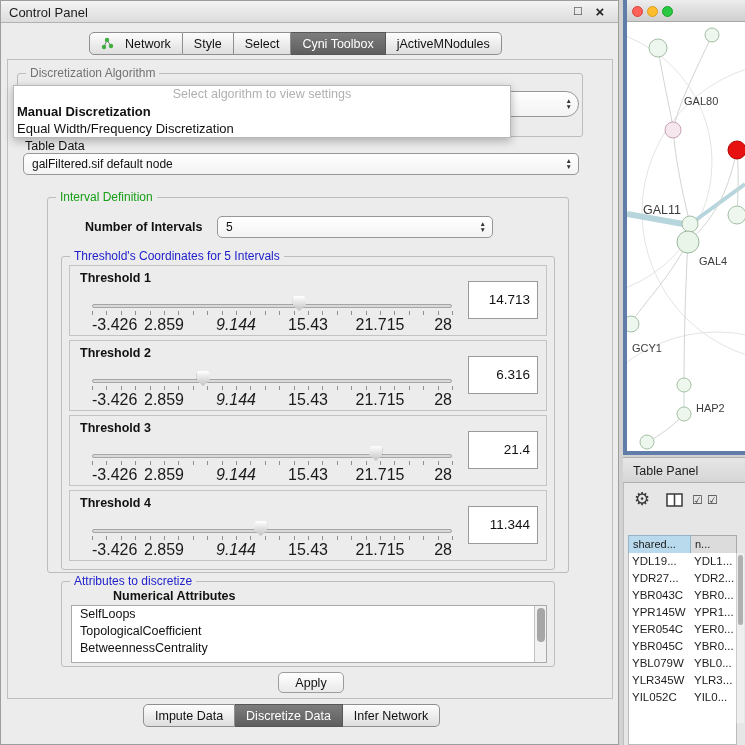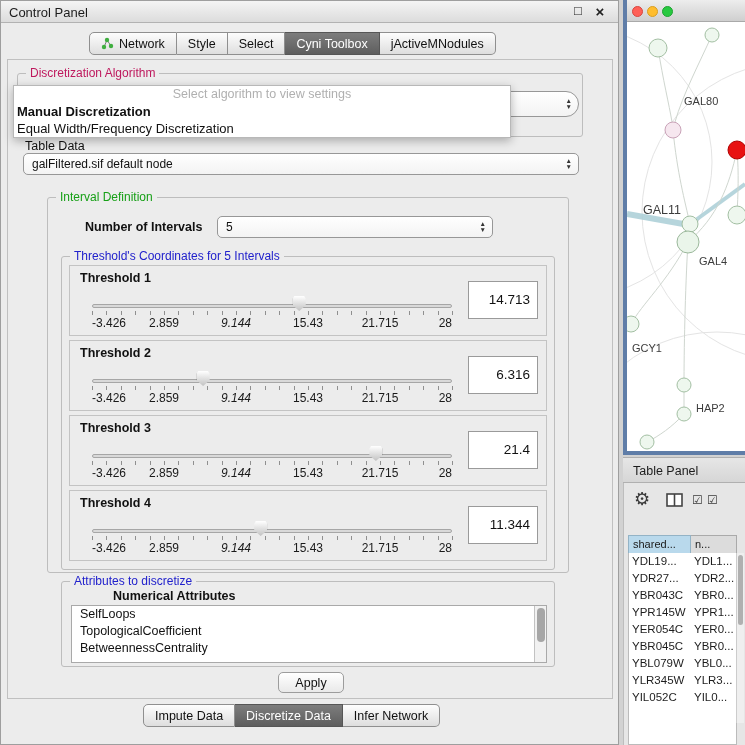--- a/index.html
+++ b/index.html
@@ -10,35 +10,35 @@
   .cp-window { position:absolute; left:0; top:0; width:619px; height:745px; background:#ececec; border:1px solid #9e9e9e; }
   .titlebar { position:absolute; left:0; top:0; width:617px; height:22px;
     background:linear-gradient(#f4f4f4,#dcdcdc); border-bottom:1px solid #b2b2b2; }
   .titlebar .title { position:absolute; left:8px; top:4px; font-size:13px; color:#1c1c1c; }
   .win-btn { position:absolute; top:2px; font-size:13px; color:#222; width:16px; text-align:center; cursor:default; }
   .win-btn.float { right:32px; }
   .win-btn.close { right:10px; font-weight:bold; font-size:15px; }
 
   
   .seg { position:absolute; display:flex; height:23px; }
-  .seg .tab { display:flex; align-items:center; gap:5px; padding:0 11px; font-size:12.5px; color:#111;
+  .seg .tab { display:flex; align-items:center; gap:11px; padding:0 11px; font-size:12.5px; color:#111;
     background:linear-gradient(#fdfdfd,#dedede); border:1px solid #8f8f8f; border-left:none; white-space:nowrap; }
   .seg .tab:first-child { border-left:1px solid #8f8f8f; border-radius:5px 0 0 5px; }
   .seg .tab:last-child { border-radius:0 5px 5px 0; }
   .seg .tab.selected { background:linear-gradient(#7d7d7d,#5e5e5e); color:#fff; border-color:#565656; }
   .top-tabs { left:88px; top:31px; }
   .bottom-tabs { left:142px; top:703px; }
 
   .content-panel { position:absolute; left:6px; top:58px; width:606px; height:640px;
     background:#ececec; border:1px solid #c0c0c0; }
 
   
   .groupbox { position:absolute; border:1px solid #bdbdbd; border-radius:3px; }
   .grouptitle { position:absolute; top:-8px; left:8px; font-size:12px; background:#ececec; padding:0 4px; white-space:nowrap; }
-  .gt-black { color:#be185d; }
+  .gt-black { color:#737373; }
   .gt-green { color:#17a017; }
   .gt-blue  { color:#2121cc; }
 
   
   .combo { position:absolute; background:linear-gradient(#ffffff,#f3f3f3); border:1px solid #979797;
     border-radius:5px; font-size:12px; color:#111; display:flex; align-items:center; padding:0 8px; }
   .combo.round { border-radius:13px; }
   .stepper { position:absolute; right:6px; top:50%; transform:translateY(-50%);
     display:flex; flex-direction:column; align-items:center; font-size:6.5px; line-height:6px; color:#333; }
 
@@ -60,21 +60,21 @@
   .slider { position:absolute; left:22px; top:28px; width:360px; height:40px; }
   .track { position:absolute; left:0; top:10px; width:100%; height:4px; background:#d9d9d9;
     border:1px solid #a6a6a6; border-radius:2px; }
   .thumb { position:absolute; top:2px; width:13px; height:15px;
     background:linear-gradient(#ffffff,#c2c2c2);
     clip-path:polygon(12% 0,88% 0,100% 18%,100% 62%,50% 100%,0 62%,0 18%);
     filter:drop-shadow(0 0 1px rgba(0,0,0,.65)); }
   .ticks { position:absolute; left:0; top:17px; width:calc(100% + 1px); height:4px;
     background:repeating-linear-gradient(to right,#8f8f8f 0 1px,transparent 1px 14.4px); }
   .scale { position:absolute; left:0; top:22px; width:100%; height:12px; }
-  .scale span { position:absolute; font-size:12px; color:#1a1a1a; transform:translateX(-50%); white-space:nowrap; }
+  .scale span { position:absolute; font-size:16px; color:#1a1a1a; transform:translateX(-50%); white-space:nowrap; }
   .scale .s0 { left:0; transform:none; }
   .scale .s1 { left:20%; } .scale .s2 { left:40%;font-style:italic; } .scale .s3 { left:60%; } .scale .s4 { left:80%; }
   .scale .s5 { left:100%; transform:translateX(-100%); }
 
   
   .listbox { position:absolute; left:70px; top:604px; width:476px; height:58px; background:#fff;
     border:1px solid #a9a9a9; overflow:hidden; }
   .listbox .item { height:17px; line-height:17px; padding-left:8px; font-size:12.5px; color:#111; }
   .vscroll { position:absolute; right:0; top:0; width:12px; height:100%; background:#f1f1f1; border-left:1px solid #c2c2c2; }
   .vscroll .vthumb { position:absolute; left:1.5px; top:2px; width:8px; height:34px; background:#a6a6a6; border-radius:4px; }

